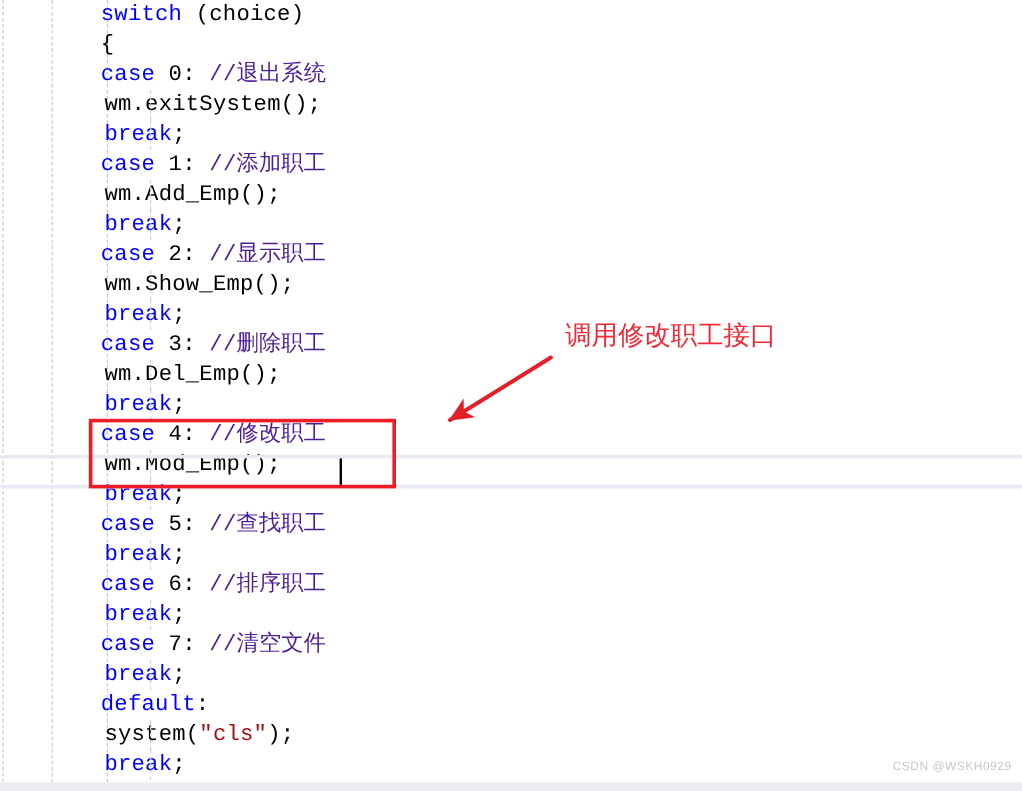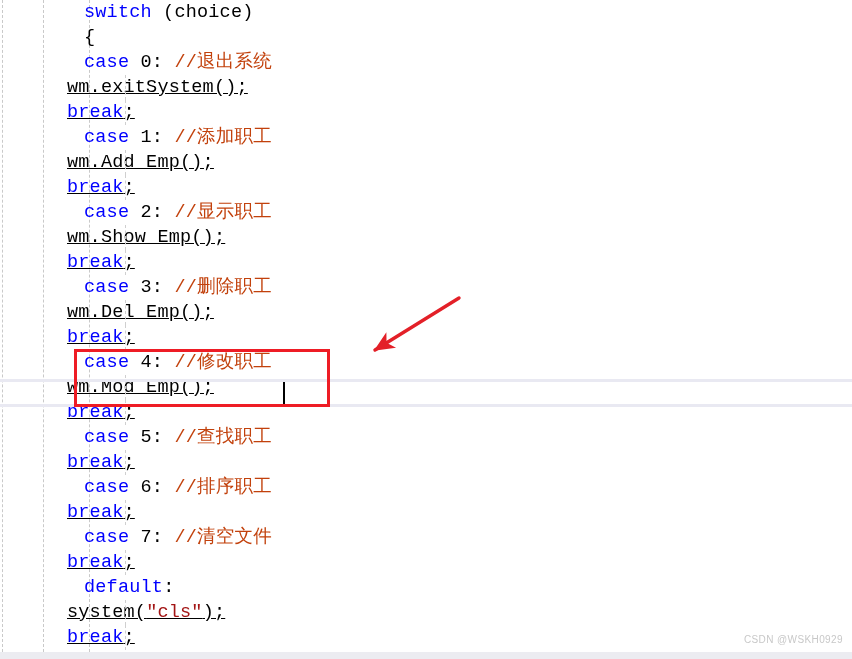--- a/index.html
+++ b/index.html
@@ -58,24 +58,24 @@
     line-height: 25px;
     white-space: pre;
     letter-spacing: 0.2px;
   }
   .ln {
     position: relative;
     height: 25px;
     padding-left: 84px;
     color: #000000;
   }
-  .ind1 { padding-left: 67px; text-decoration: underline; }
+  .ind1 { padding-left: 87px; }
 
   .kw   { color: #0000ff; }
-  .cmt  { color: #c2410c; }
+  .cmt  { color: #4c1d95; }
   .str  { color: #a31515; }
   .plain{ color: #000000; }
 
   
   .cur-rule {
     position: absolute;
     left: 0;
     width: 852px;
     height: 3px;
     background: #e9e9f2;
@@ -189,18 +189,19 @@
 
   <svg id="arrow" viewBox="0 0 110 72">
     <defs>
       <marker id="ahead" markerWidth="7" markerHeight="7" refX="5.6" refY="3.5" orient="auto" markerUnits="strokeWidth">
         <path d="M6,3.5 L0,6.2 L1.6,3.5 L0,0.8 Z" fill="#e32028"></path>
       </marker>
     </defs>
     <line x1="99" y1="10" x2="15" y2="62" stroke="#e32028" stroke-width="3.4" stroke-linecap="round" marker-end="url(#ahead)"></line>
   </svg>
 
+  <div id="annotation">调用修改职工接口</div>
 
 </div>
 
 <div id="bottom-band"></div>
 
 <div id="watermark">CSDN @WSKH0929</div>
 
 </body></html>

